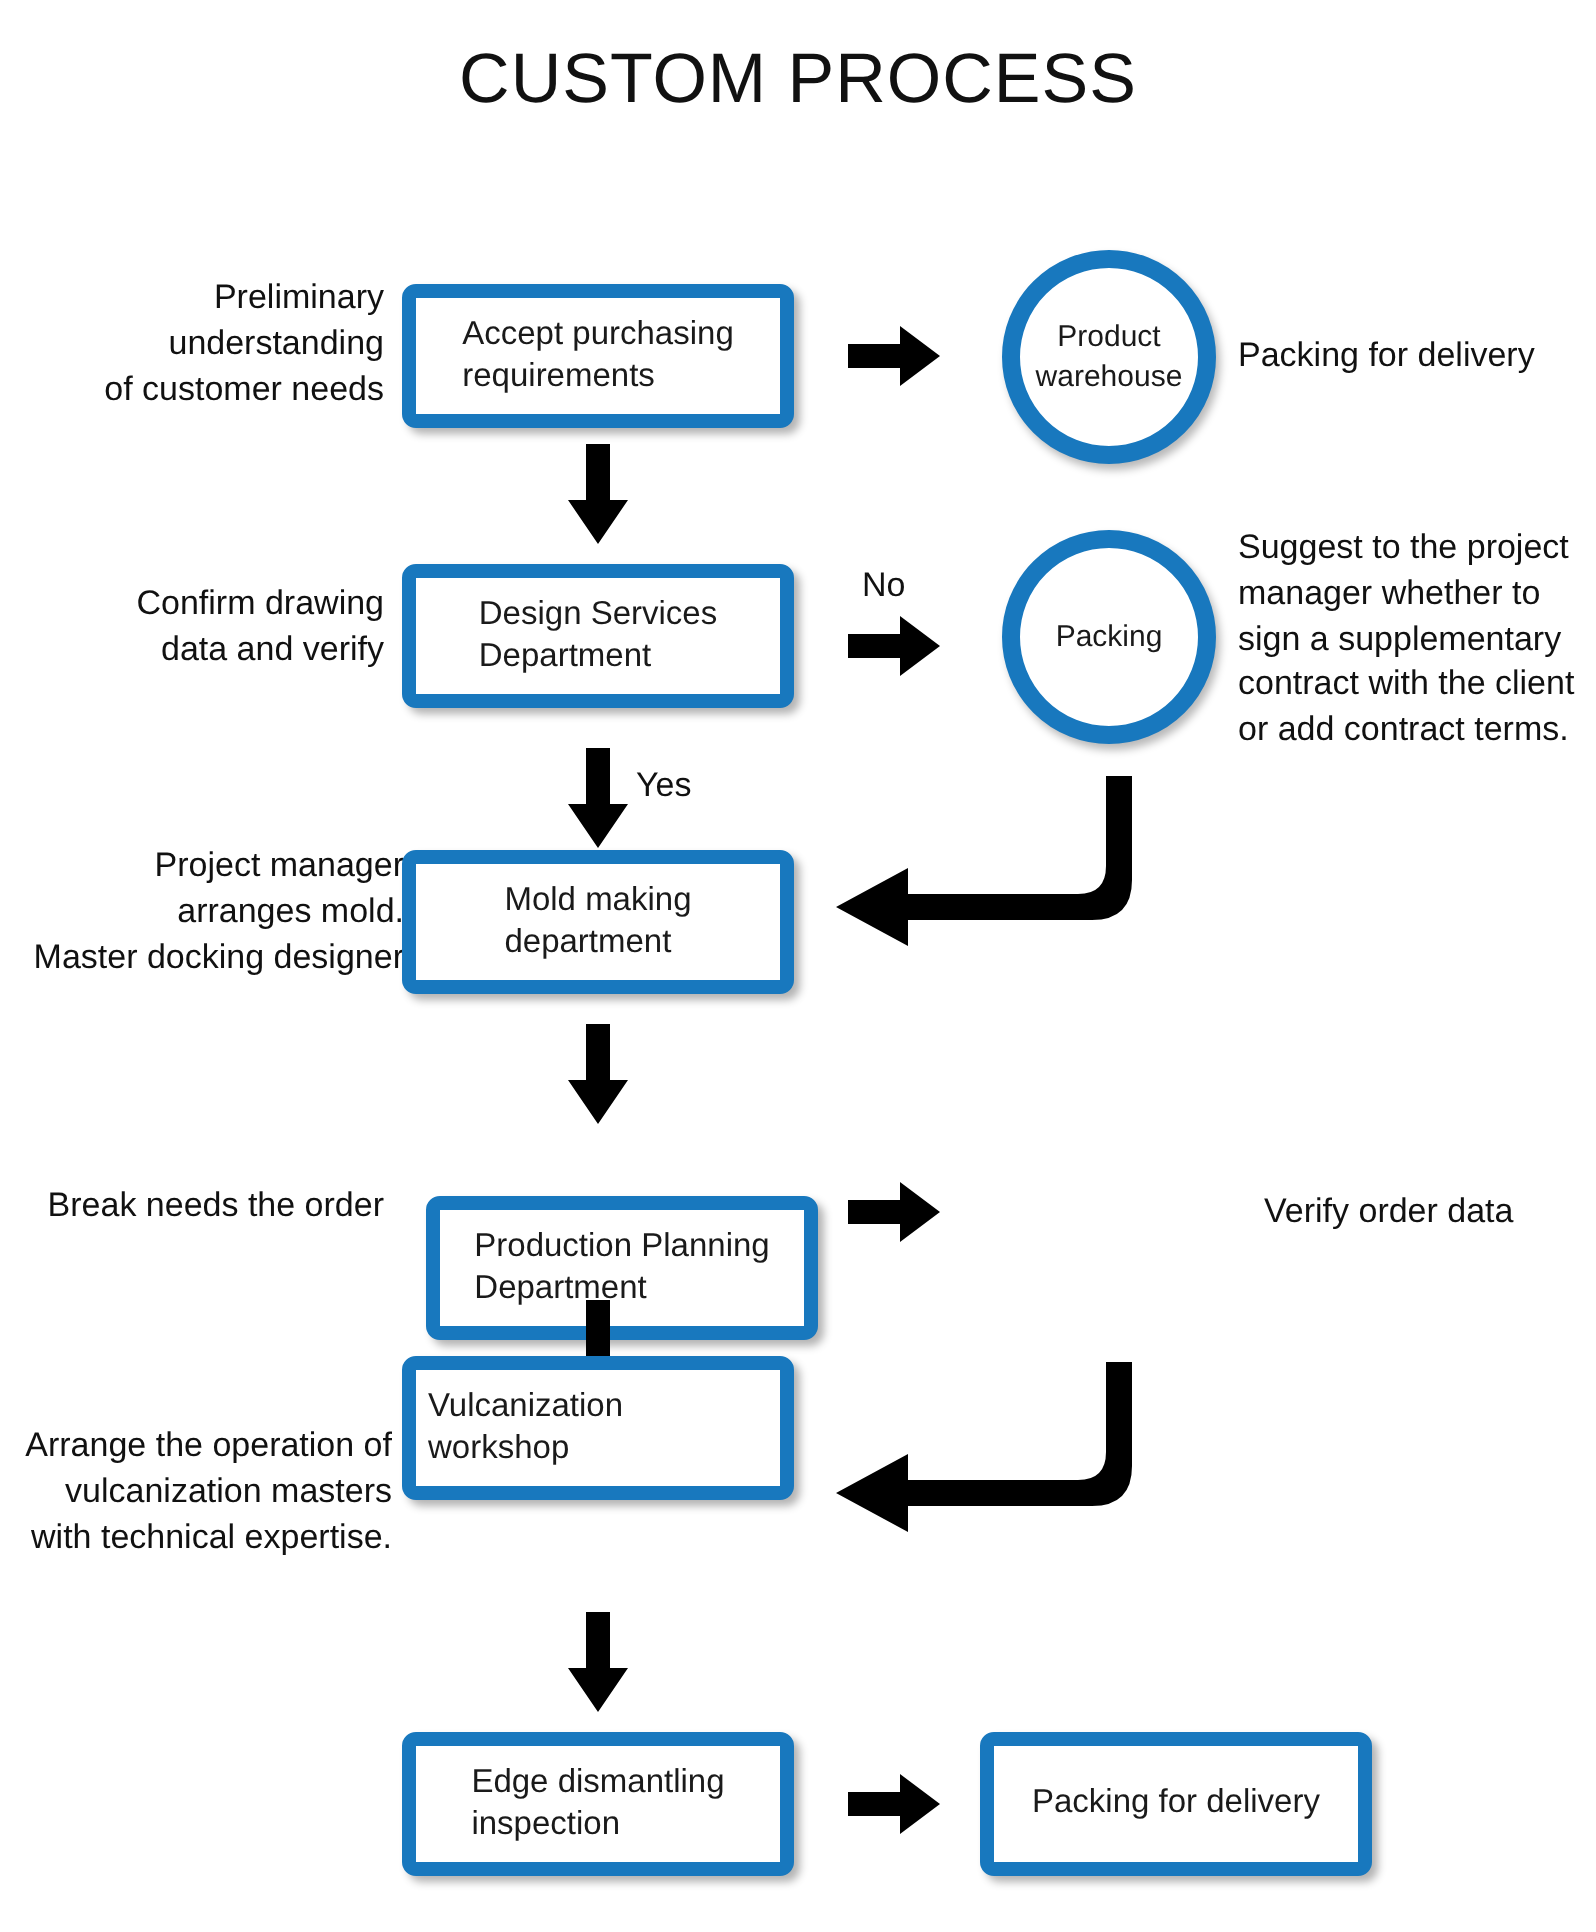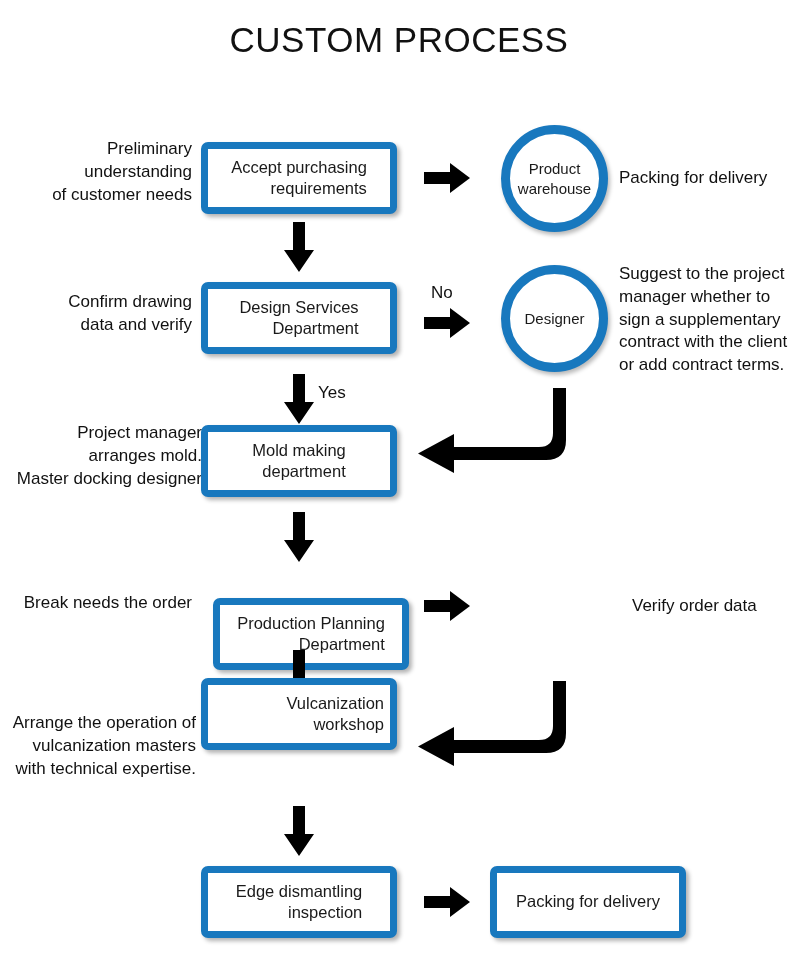--- a/index.html
+++ b/index.html
@@ -35,21 +35,21 @@
   
   .pbox {
     box-sizing: border-box;
     border: 7px solid #1878be;
     background: #ffffff;
     border-radius: 7px;
     box-shadow: 3px 3px 4px rgba(0,0,0,0.30);
     display: flex;
     align-items: center;
     justify-content: center;
-    text-align: right;
+    text-align: left;
     font-size: 16.5px;
     line-height: 1.28;
     color: #1a1a1a;
     padding: 2px 6px;
   }
 
   
   .pcircle {
     box-sizing: border-box;
     border: 9px solid #1878be;
@@ -113,21 +113,21 @@
   <div class="abs pbox" style="left:201px; top:282px; width:196px; height:72px;">Design Services<br>Department</div>
 
   <div class="abs small-label" style="left:431px; top:283px;">No</div>
 
   <div class="abs" style="left:424px; top:308px;">
     <svg width="46" height="30" viewBox="0 0 46 30">
       <polygon points="0,9 26,9 26,0 46,15 26,30 26,21 0,21" fill="#000000"></polygon>
     </svg>
   </div>
 
-  <div class="abs pcircle" style="left:501px; top:265px; width:107px; height:107px;">Designer</div>
+  <div class="abs pcircle" style="left:501px; top:265px; width:107px; height:107px;">Packing</div>
 
   <div class="abs note left-al" style="left:619px; top:263px; width:180px;">Suggest to the project<br>manager whether to<br>sign a supplementary<br>contract with the client<br>or add contract terms.</div>
 
   <div class="abs" style="left:284px; top:374px;">
     <svg width="30" height="50" viewBox="0 0 30 50">
       <polygon points="9,0 21,0 21,28 30,28 15,50 0,28 9,28" fill="#000000"></polygon>
     </svg>
   </div>
   <div class="abs small-label" style="left:318px; top:383px;">Yes</div>
 

